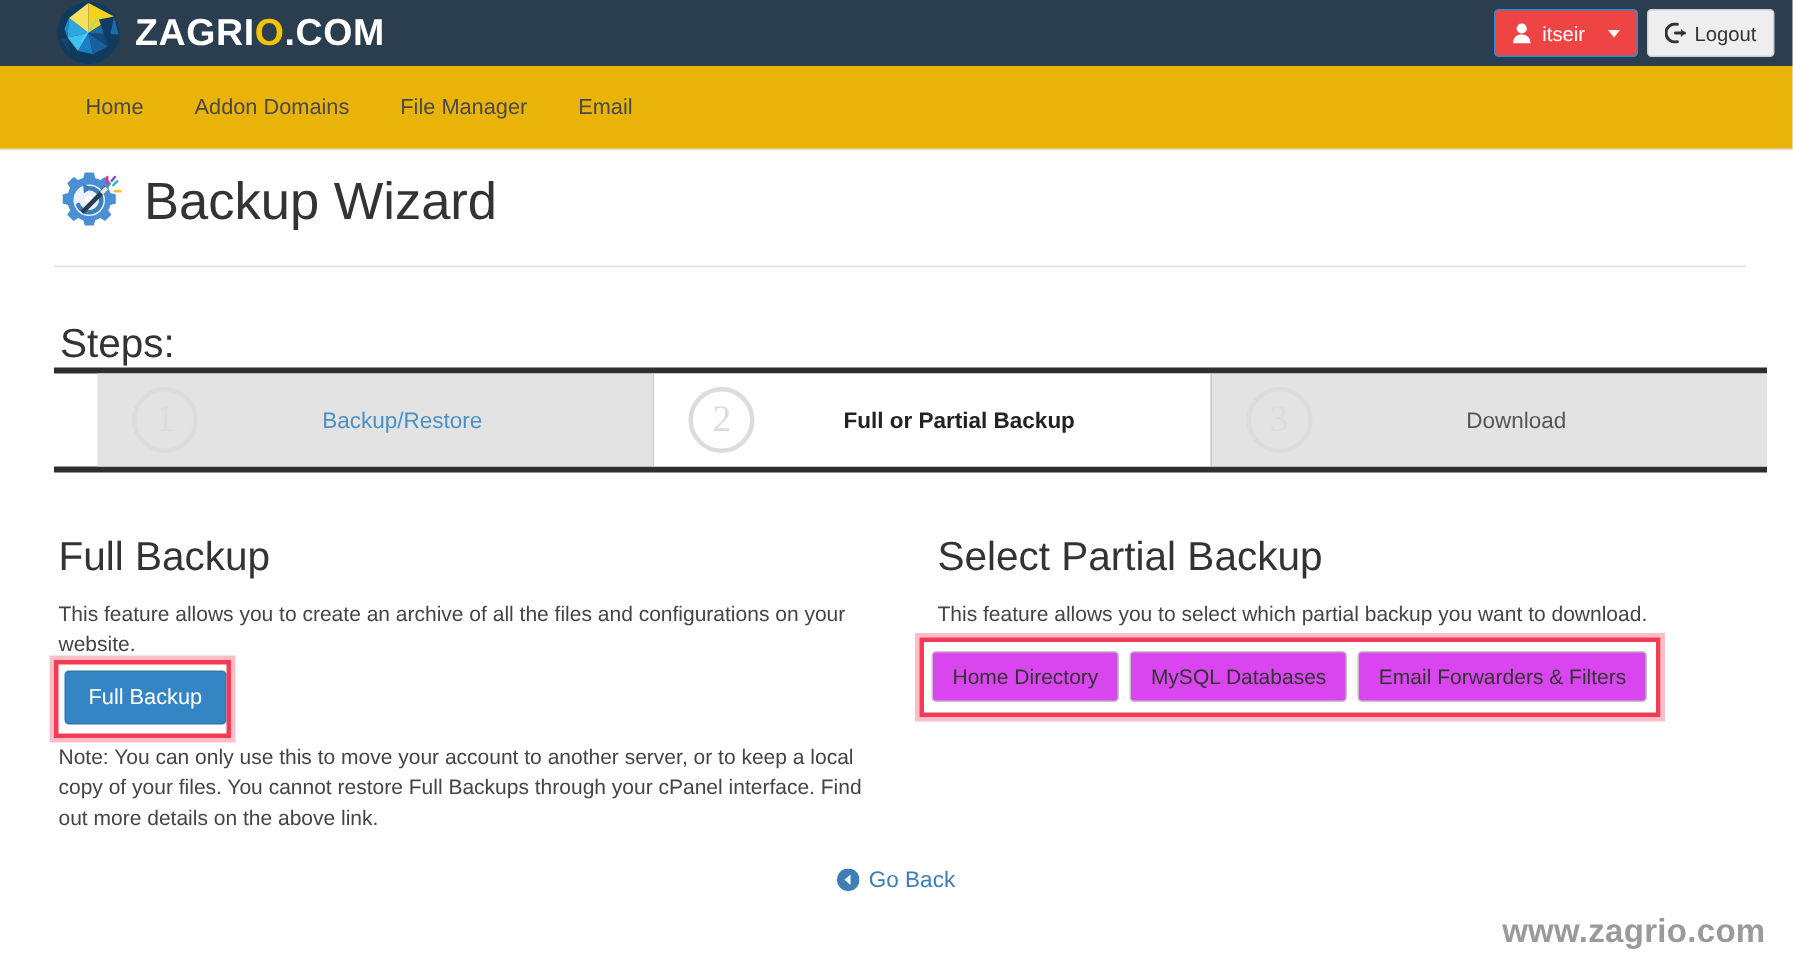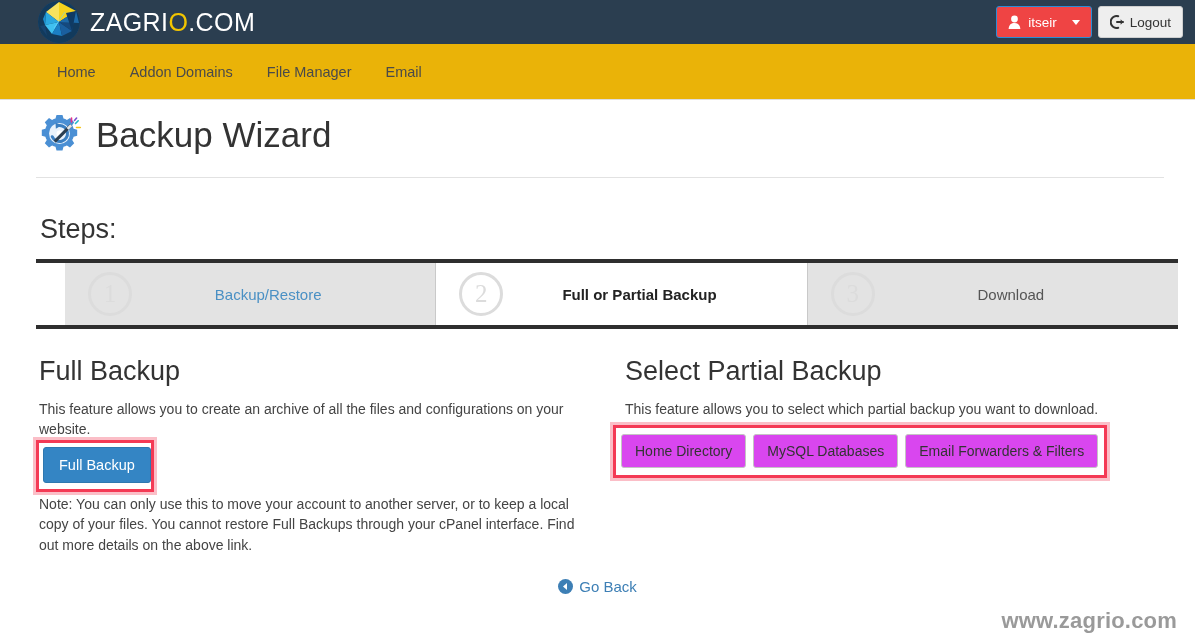--- a/index.html
+++ b/index.html
@@ -21,21 +21,21 @@
     display: flex; align-items: center; gap: 10px;
   }
   .brand-logo {
     width: 42px; height: 42px; border-radius: 50%;
     position: relative; overflow: hidden;
     background: #1b4a73;
     flex: 0 0 auto;
   }
   .brand-logo svg { display: block; width: 42px; height: 42px; }
   .brand-text {
-    color: #ffffff; font-size: 25px; font-weight: normal; letter-spacing: .4px;
+    color: #ffffff; font-size: 25px; font-weight: bold; letter-spacing: .4px;
     line-height: 1;
   }
   .brand-text .accent { color: #f2c500; }
 
   .topbar-right {
     position: absolute; right: 12px; top: 6px;
     display: flex; align-items: center; gap: 6px;
   }
   .btn-user {
     background: #ef4444; color: #fff; border: 1px solid #2b8dd6;
@@ -82,21 +82,21 @@
     position: absolute; left: 36px; top: 177px; width: 1128px; height: 1px;
     background: #e2e2e2;
   }
 
   
   .steps-label {
     position: absolute; left: 40px; top: 214px;
     font-size: 27px; color: #333;
   }
   .steps {
-    position: absolute; left: 36px; top: 259px; width: 1142px; height: 70px;
+    position: absolute; left: 36px; top: 245px; width: 1142px; height: 70px;
     display: flex;
     border-top: 4px solid #2e2e2e; border-bottom: 4px solid #2e2e2e; padding-left: 29px;
   }
   .step {
     flex: 1 1 0; height: 62px; background: #e3e3e3;
     display: flex; align-items: center; position: relative;
     cursor: pointer;
   }
   .step + .step { border-left: 1px solid #c9c9c9; }
   .step.active { background: #ffffff; }

